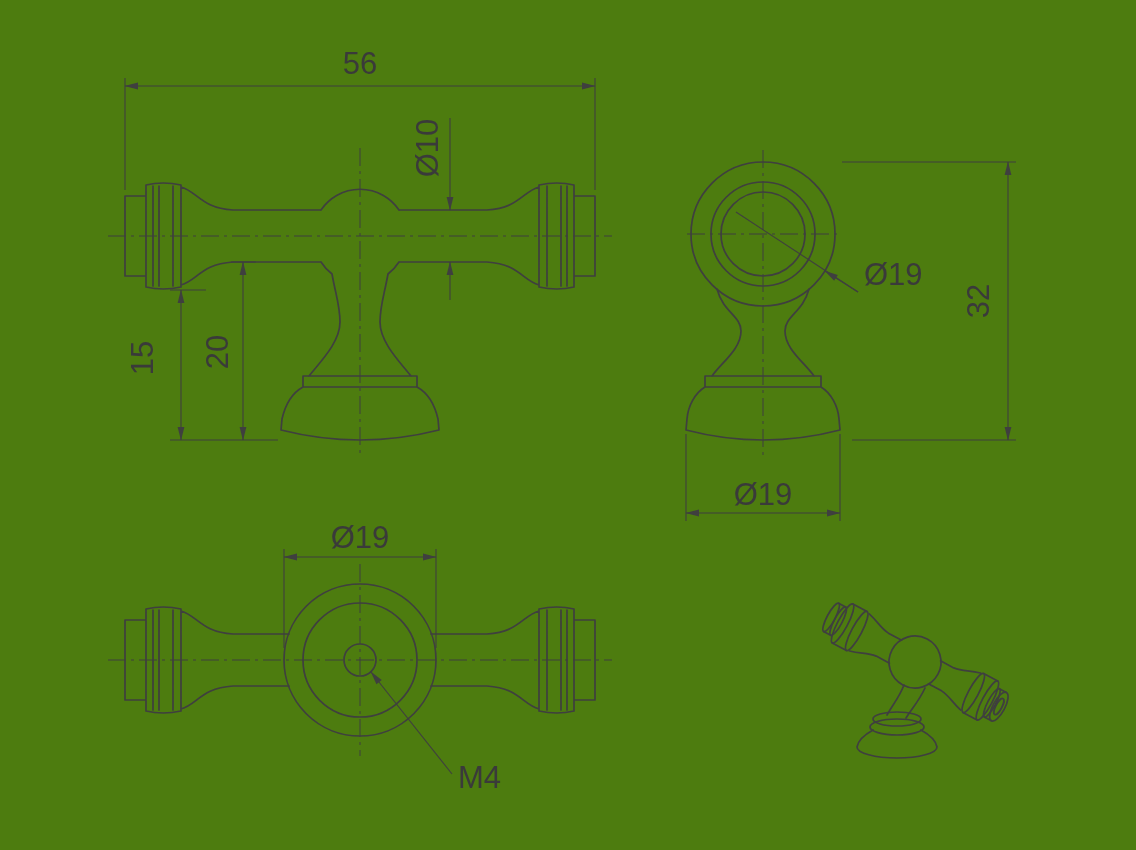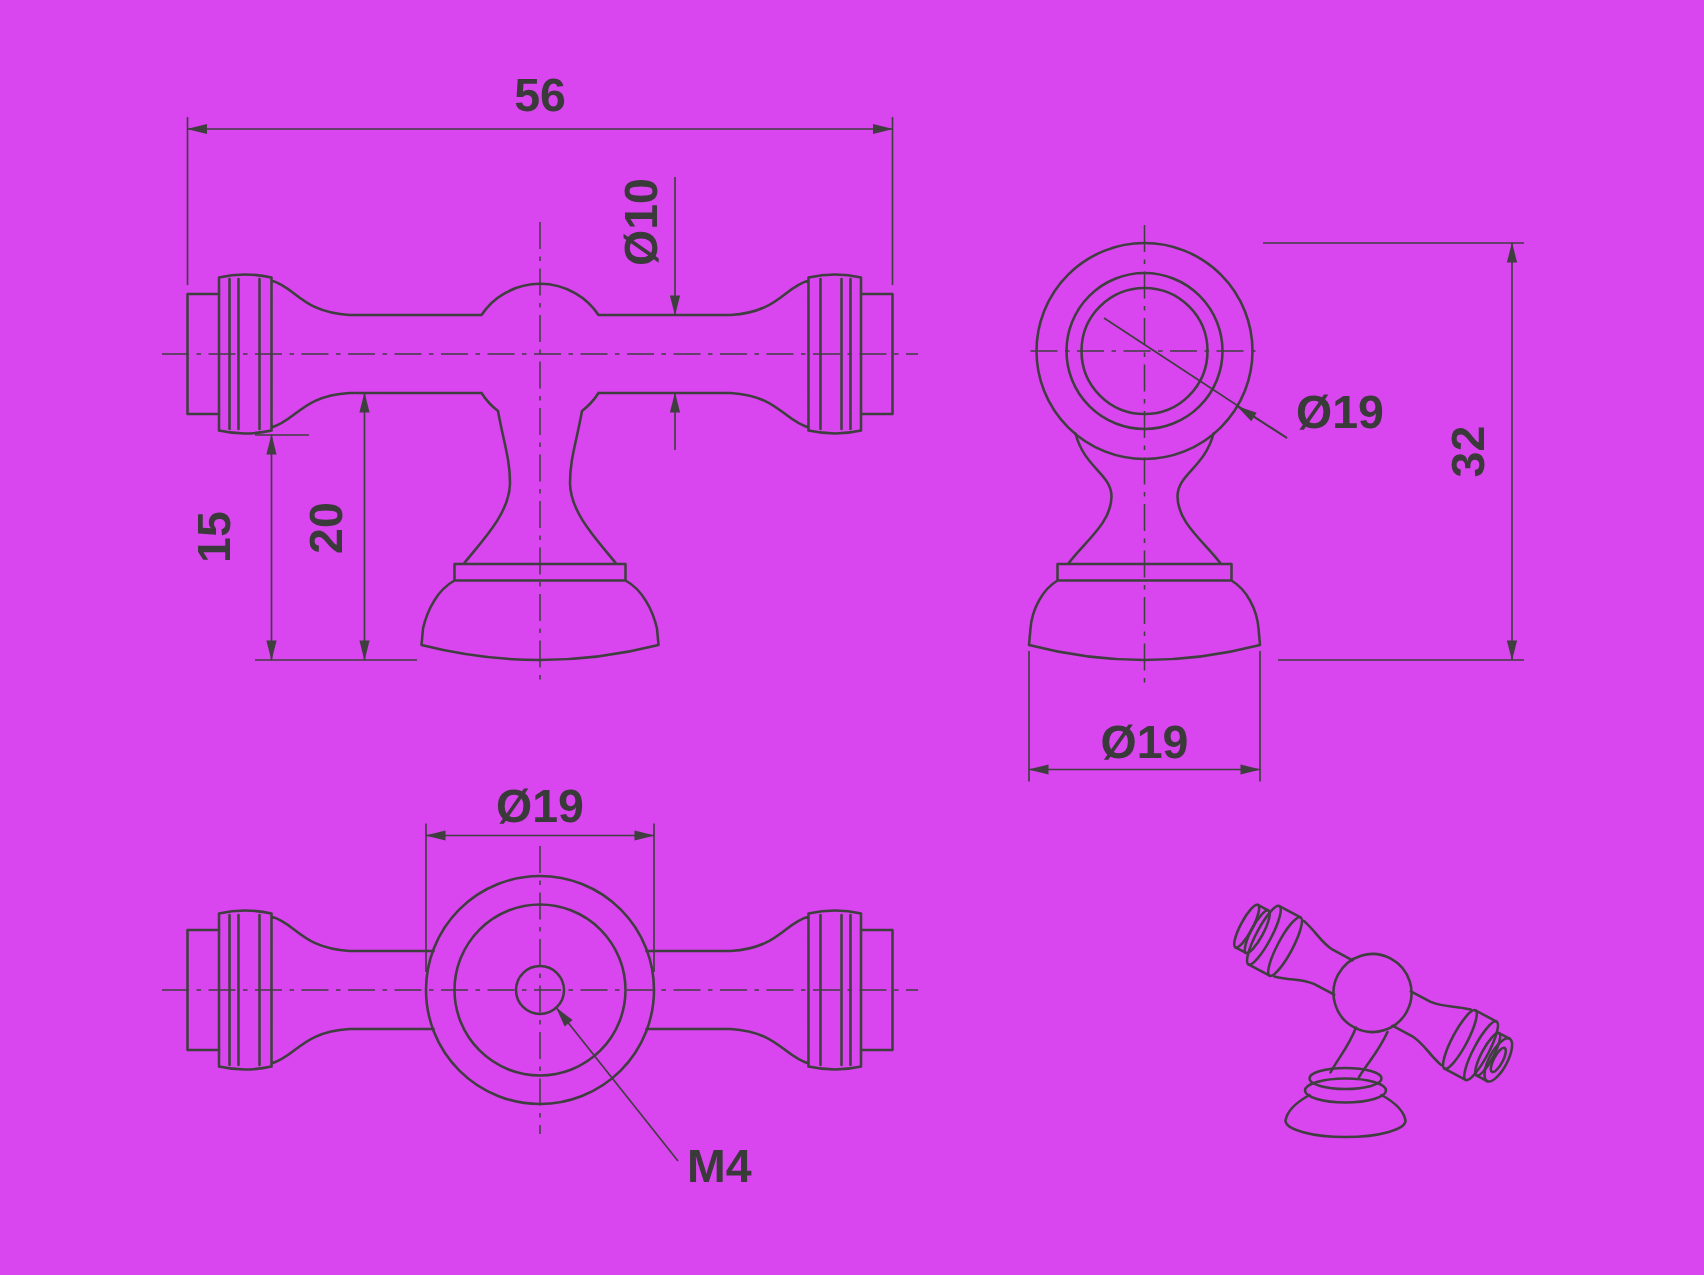--- a/index.html
+++ b/index.html
@@ -1,16 +1,16 @@
 <!DOCTYPE html>
 <html><head>
 <meta charset="utf-8">
 <style>
   html,body{margin:0;padding:0;background:#ffffff;}
-  .page{width:1136px;height:850px;background:#d946ef;overflow:hidden;font-weight:bold;}
+  .page{width:1136px;height:850px;background:#4d7c0f;overflow:hidden;}
   svg{display:block;}
   .outline{stroke:#3f3f3f;stroke-width:1.7;fill:none;stroke-linecap:round;stroke-linejoin:round;}
   .thin{stroke:#3f3f3f;stroke-width:1.1;fill:none;}
   .center{stroke:#3f3f3f;stroke-width:1;fill:none;stroke-dasharray:18 5 3 5;}
   .dim-text{font-family:"Liberation Sans", sans-serif;font-size:31px;fill:#3a3a3a;}
 </style>
 </head>
 <body>
 
 <div class="page">

